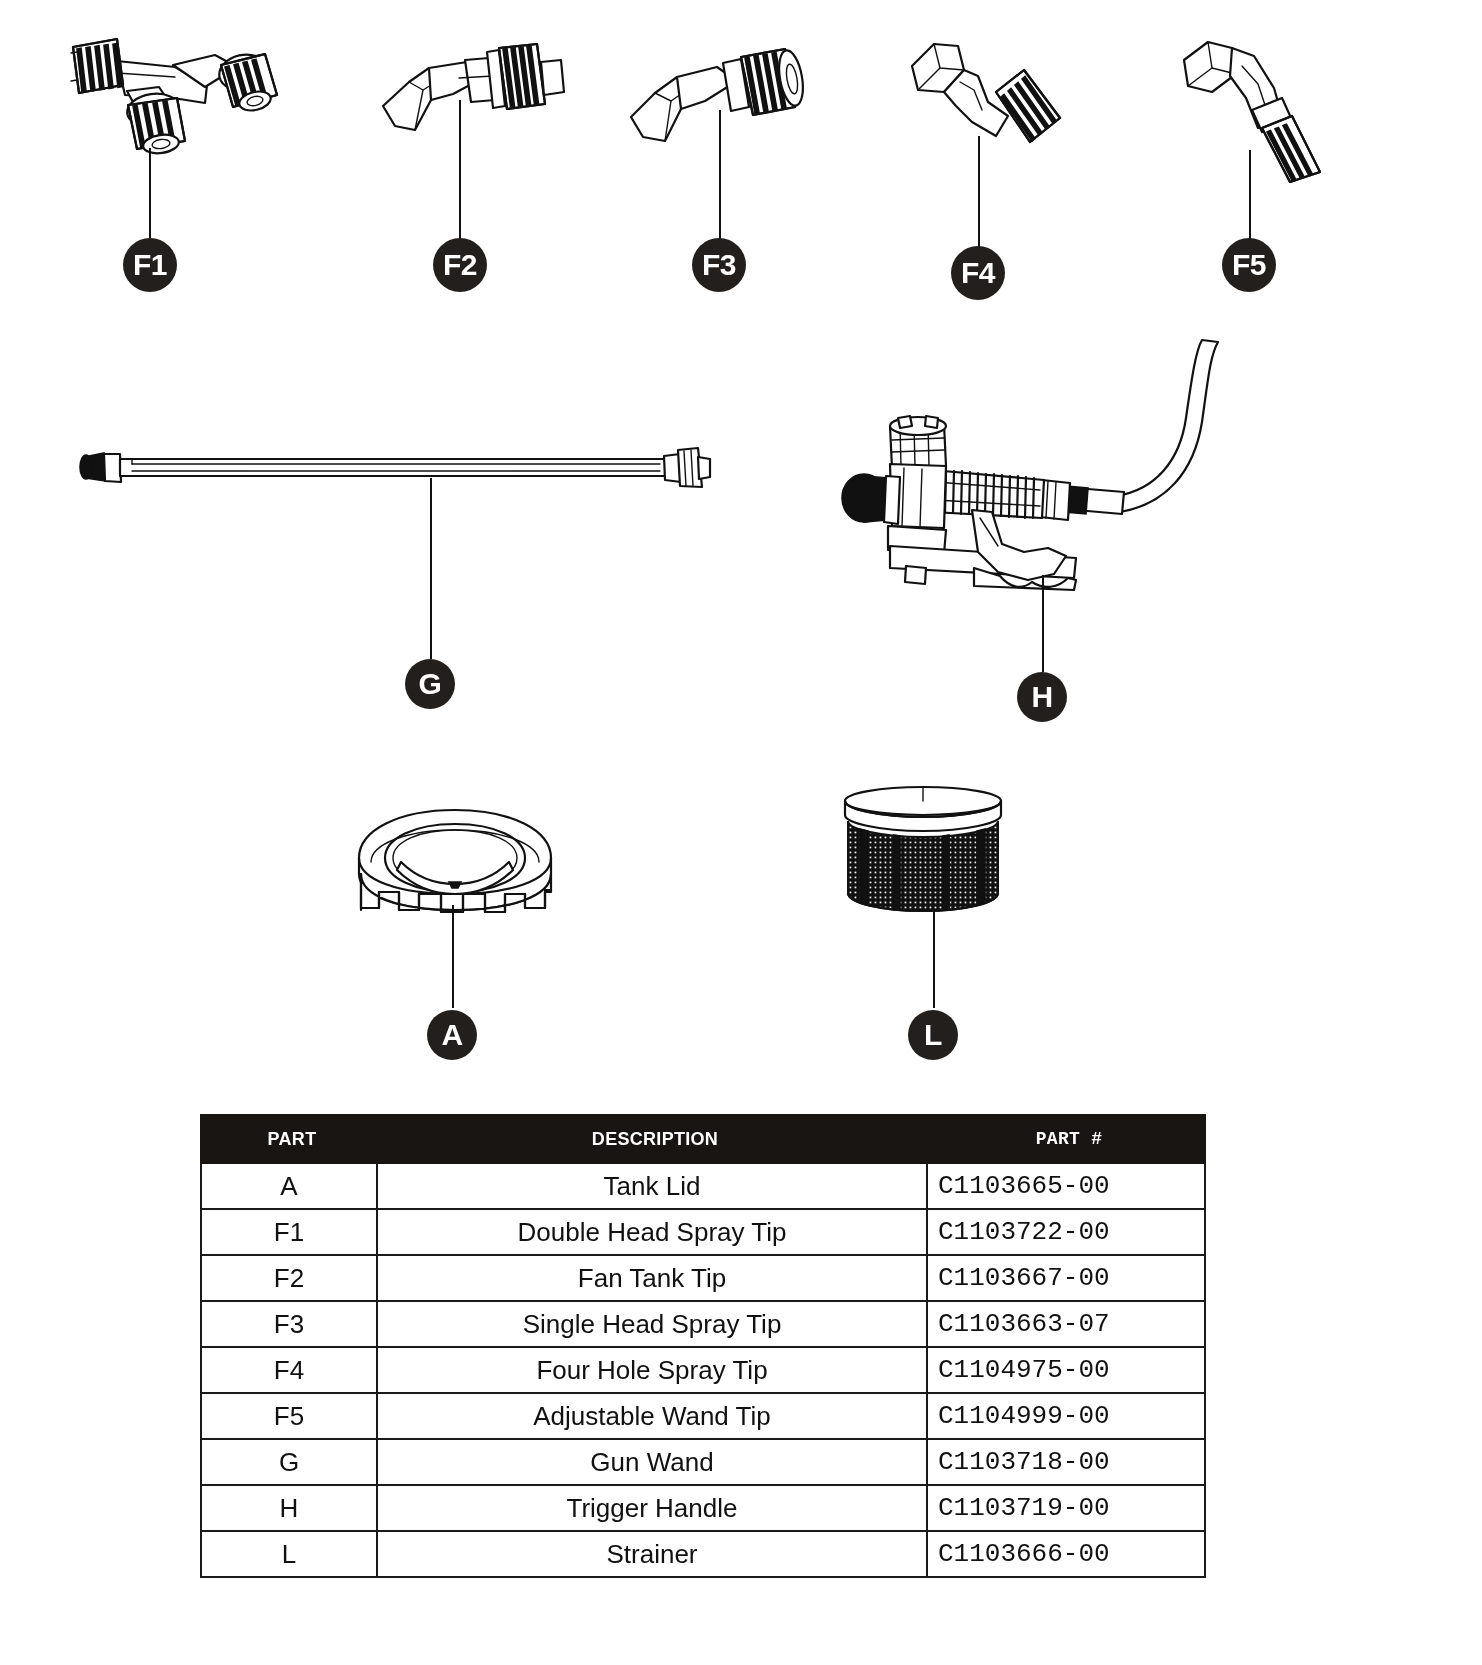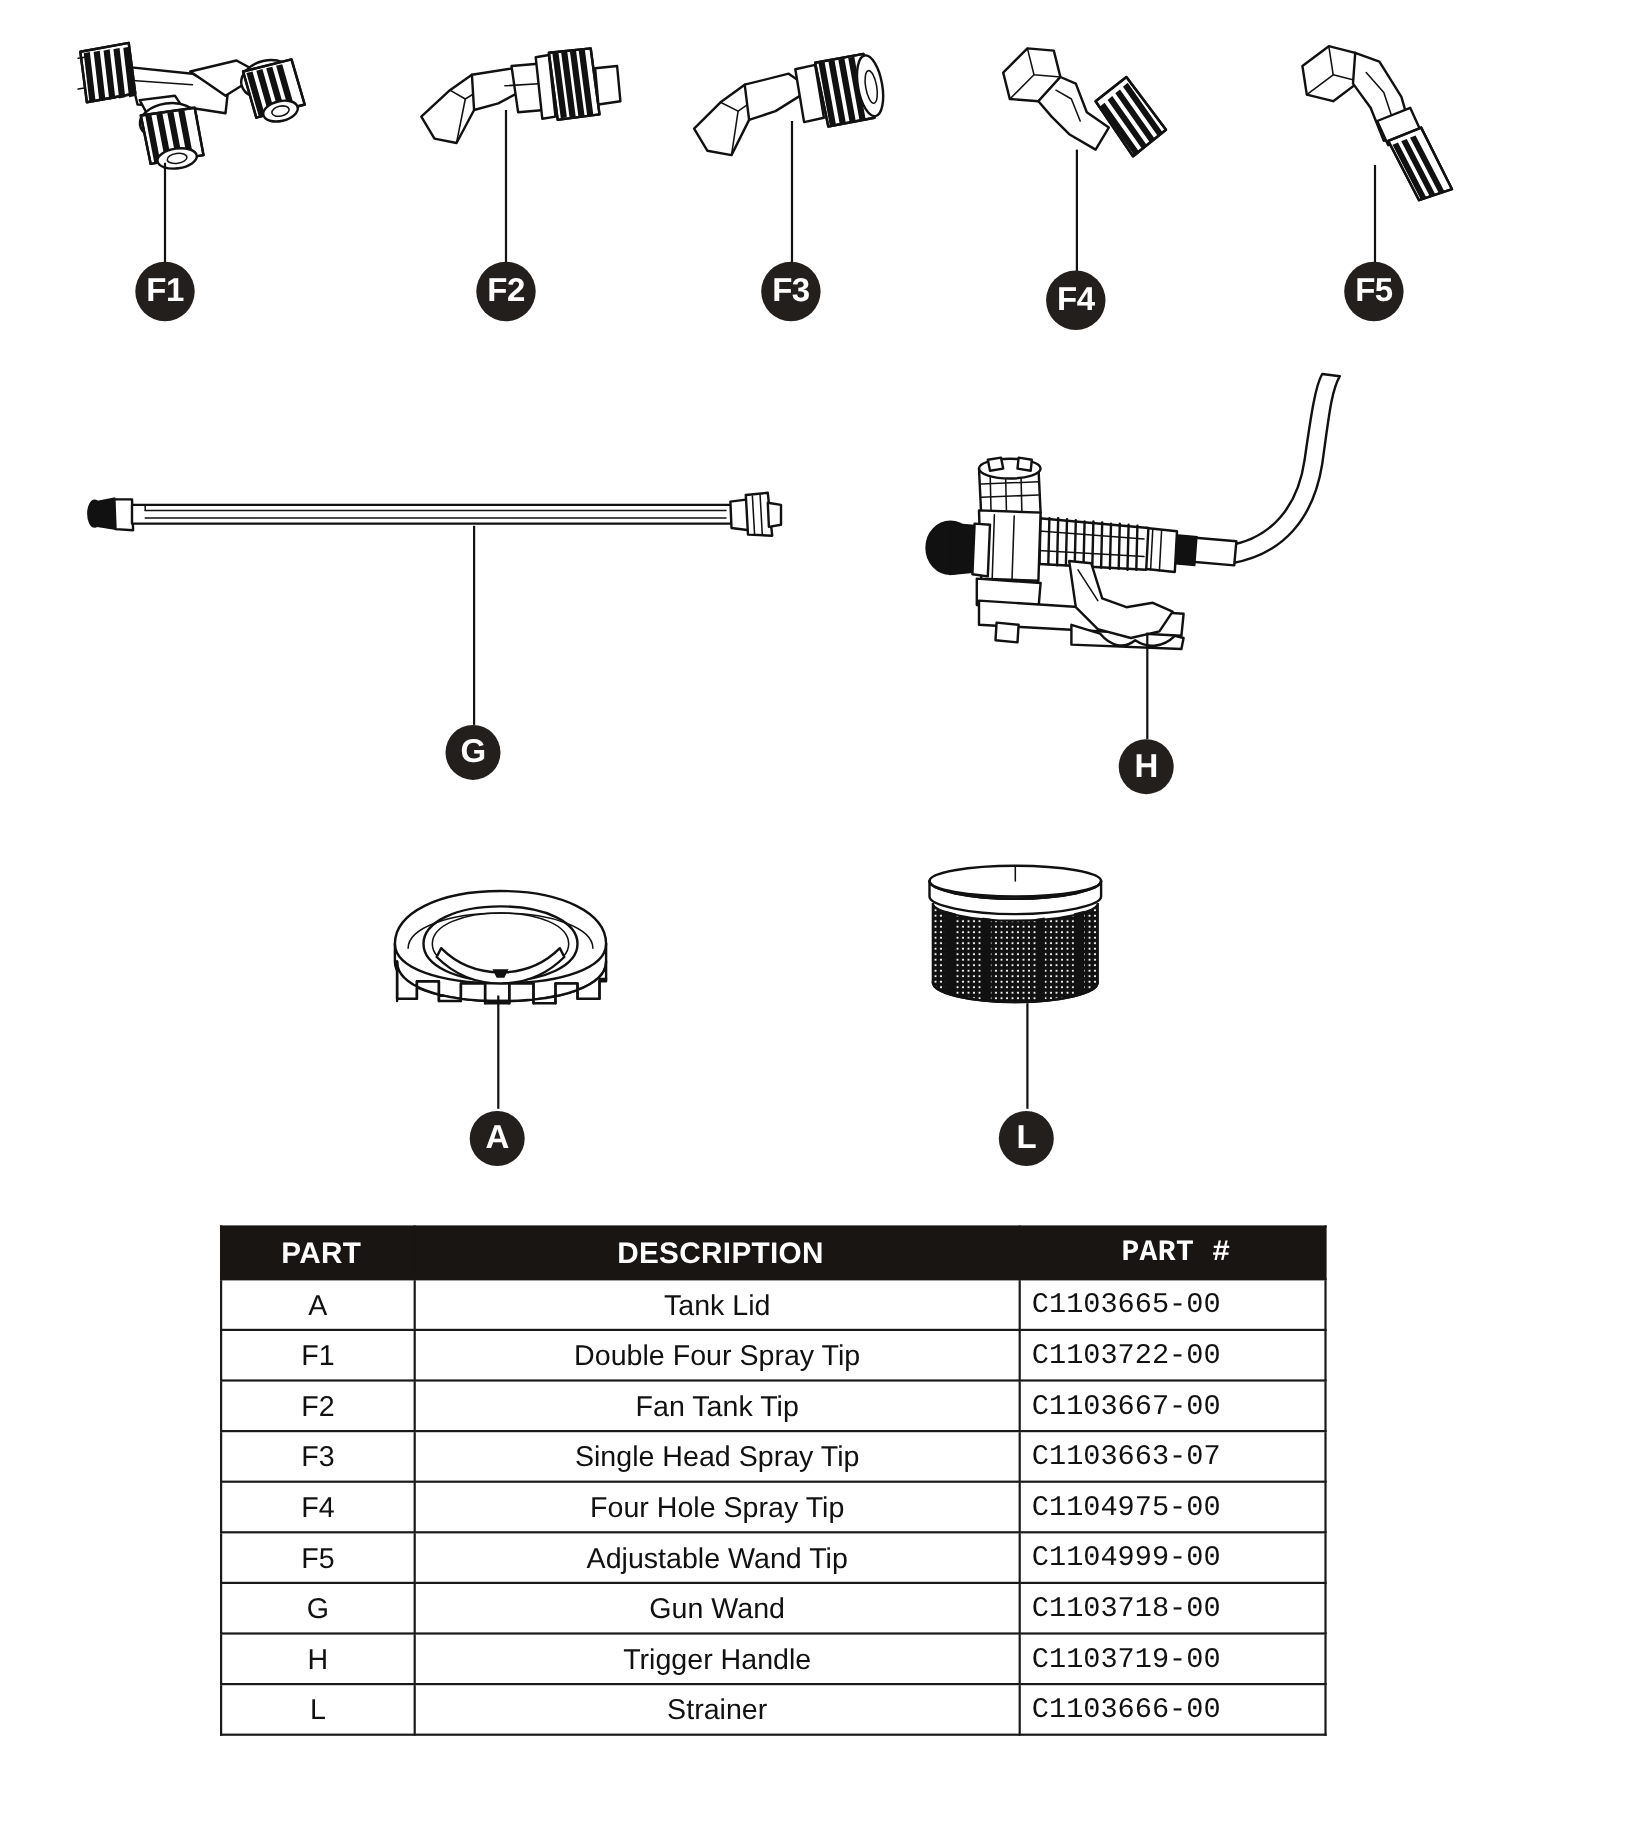--- a/index.html
+++ b/index.html
@@ -71,21 +71,21 @@
     font-size: 26px;
     height: 44px;
     padding: 0 10px;
     color: #111111;
     font-weight: normal;
   }
   .parts-table thead th {
     background: #181512;
     color: #ffffff;
     font-weight: bold;
-    font-size: 27px;
+    font-size: 18px;
     border-color: #181512;
     letter-spacing: 0.3px;
     text-align: center;
     height: 46px;
     padding-left: 16px;
   }
   .col-part   { width: 148px; text-align: center; }
   .col-desc   { width: 522px; text-align: center; }
   .col-number { width: 250px; text-align: left; font-family: Liberation Mono, monospace; }
 
@@ -386,21 +386,21 @@
       </tr>
     </thead>
     <tbody>
       <tr>
         <td class="col-part">A</td>
         <td class="col-desc">Tank Lid</td>
         <td class="col-number">C1103665-00</td>
       </tr>
       <tr>
         <td class="col-part">F1</td>
-        <td class="col-desc">Double Four Spray Tip</td>
+        <td class="col-desc">Double Head Spray Tip</td>
         <td class="col-number">C1103722-00</td>
       </tr>
       <tr>
         <td class="col-part">F2</td>
         <td class="col-desc">Fan Tank Tip</td>
         <td class="col-number">C1103667-00</td>
       </tr>
       <tr>
         <td class="col-part">F3</td>
         <td class="col-desc">Single Head Spray Tip</td>

